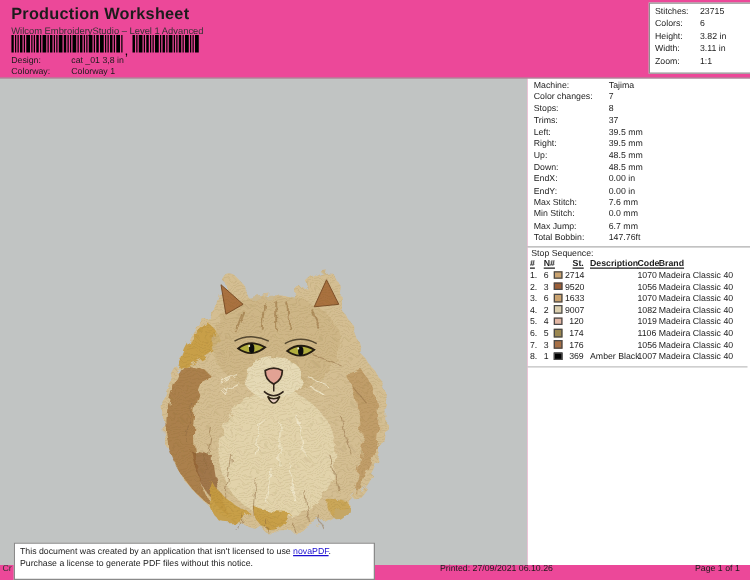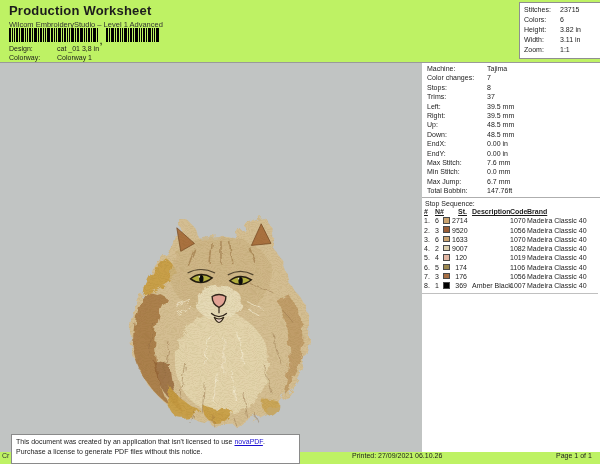--- a/index.html
+++ b/index.html
@@ -1,16 +1,16 @@
 <!DOCTYPE html>
 <html><head>
 <meta charset="utf-8">
 <style>
   html,body{margin:0;padding:0;}
-  .page{position:relative;width:600px;height:464px;background:#bef264;overflow:hidden;
+  .page{position:relative;width:600px;height:464px;background:#ec4899;overflow:hidden;
         font-family:"Liberation Sans",sans-serif;color:#1c1c1c;}
   .abs{position:absolute;}
   .title{left:9px;top:3px;font-size:13px;font-weight:bold;letter-spacing:0.2px;}
   .subtitle{left:9px;top:20px;font-size:7.5px;color:#333;}
   .barcode{left:9px;top:28px;}
   .meta-row{font-size:7px;line-height:9px;}
   .meta-label{display:inline-block;width:48px;}
   .design-row{left:9px;top:44px;}
   .colorway-row{left:9px;top:53px;}
   .stats{left:519px;top:2px;width:77px;height:53px;border:1px solid #8f8f8f;background:#fff;

